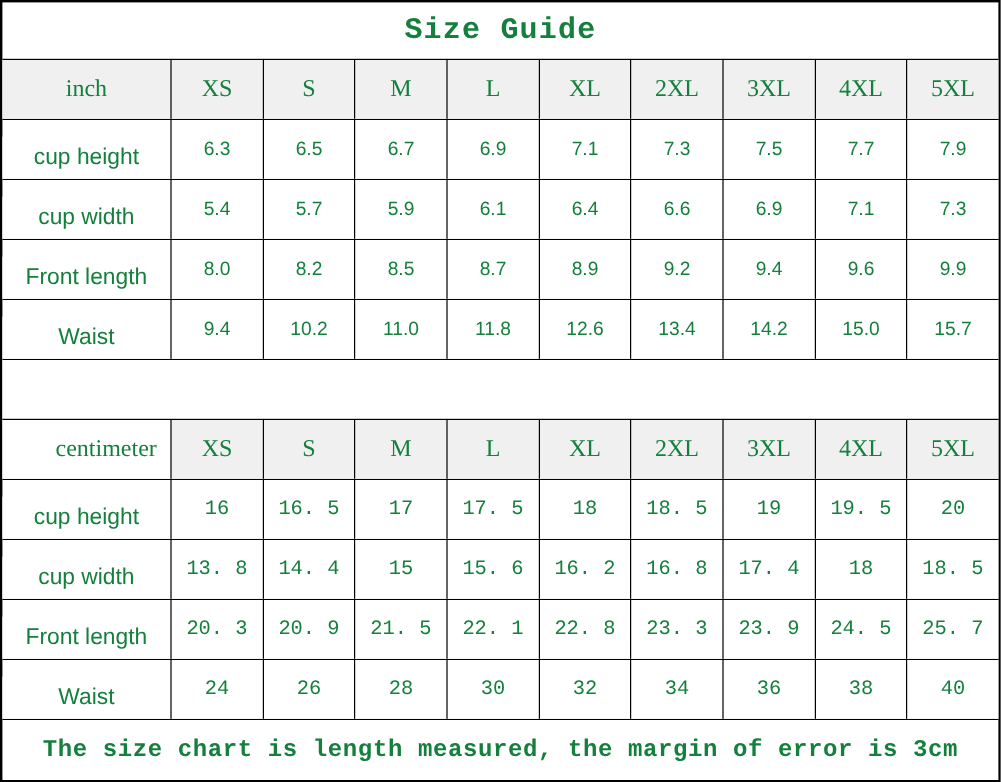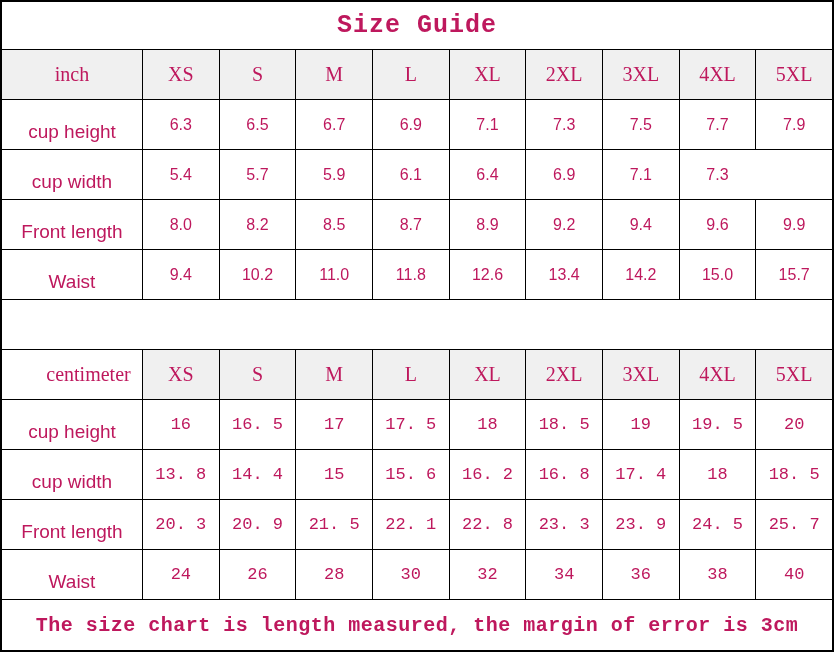--- a/index.html
+++ b/index.html
@@ -1,20 +1,20 @@
 <!DOCTYPE html>
 <html><head>
 <meta charset="utf-8">
 <style>
   html,body { margin:0; padding:0; background:#fff; }
   .sheet {
     width:834px; height:652px; box-sizing:border-box;
     border:2px solid #000; background:#fff;
     display:flex; flex-direction:column;
-    color:#be185d;
+    color:#15803d;
   }
   .title-row {
     height:47px; flex:0 0 47px;
     display:flex; align-items:center; justify-content:center;
     font-family:"Liberation Mono", monospace;
     font-size:25px; font-weight:700; letter-spacing:1px;
   }
   .trow {
     display:grid;
     grid-template-columns:140px repeat(9, 1fr);
@@ -73,20 +73,21 @@
         <div class="cell val-cell">7.7</div>
         <div class="cell val-cell">7.9</div>
       </div>
       <div class="trow t0">
         <div class="cell label-cell">cup width</div>
         <div class="cell val-cell">5.4</div>
         <div class="cell val-cell">5.7</div>
         <div class="cell val-cell">5.9</div>
         <div class="cell val-cell">6.1</div>
         <div class="cell val-cell">6.4</div>
+        <div class="cell val-cell">6.6</div>
         <div class="cell val-cell">6.9</div>
         <div class="cell val-cell">7.1</div>
         <div class="cell val-cell">7.3</div>
       </div>
       <div class="trow t0">
         <div class="cell label-cell">Front length</div>
         <div class="cell val-cell">8.0</div>
         <div class="cell val-cell">8.2</div>
         <div class="cell val-cell">8.5</div>
         <div class="cell val-cell">8.7</div>

